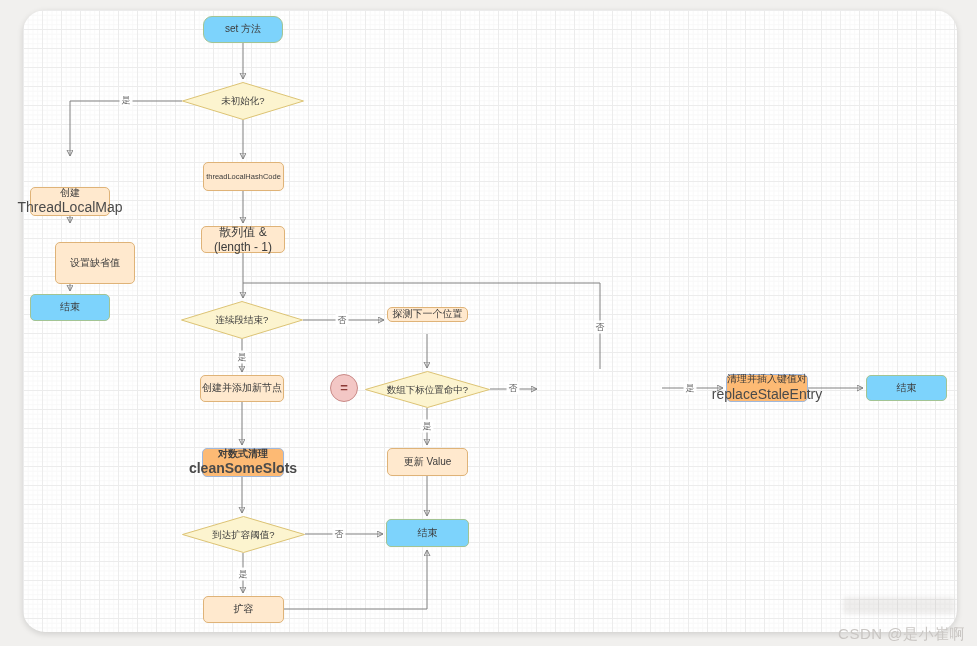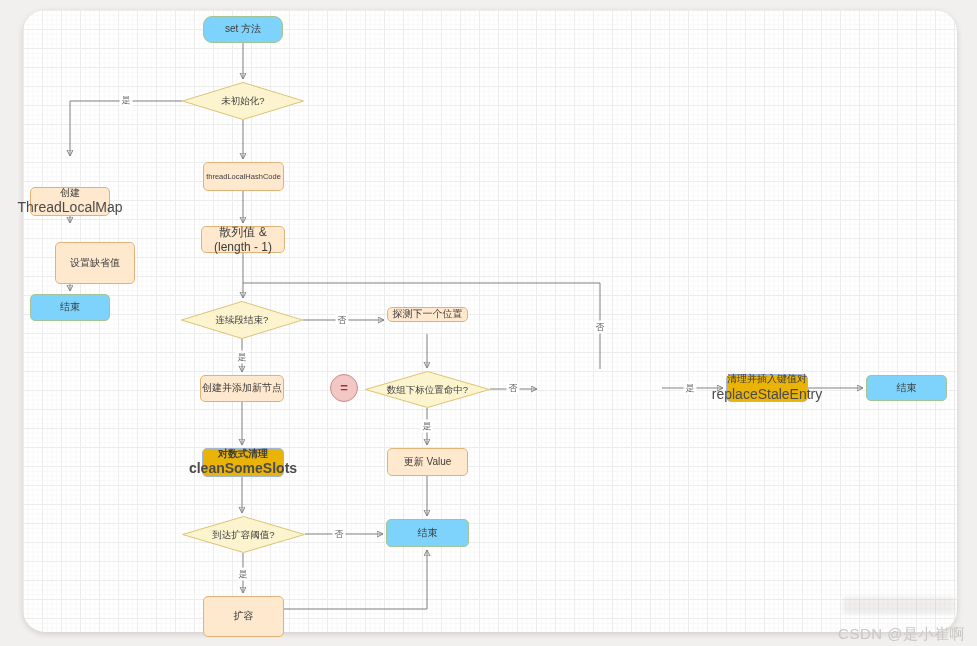--- a/index.html
+++ b/index.html
@@ -25,21 +25,21 @@
   svg.edges{position:absolute;left:0;top:0;width:977px;height:646px;pointer-events:none;}
   svg.edges path{stroke:#808080;stroke-width:1;fill:none;}
   .node{
     position:absolute;display:flex;flex-direction:column;align-items:center;justify-content:center;
     box-sizing:border-box;text-align:center;color:#3c3c3c;line-height:1.25;cursor:default;
   }
   .rect{border:1px solid;border-radius:5px;font-size:10px;}
   .rect.start{border-radius:9px;}
   .green {background:#7dd3fc;border-color:#a3c493;}
   .orange{background:#ffe9ce;border-color:#dfb378;}
-  .blue  {background:#eab308;border-color:#9fb8dc;}
+  .blue  {background:#fdba74;border-color:#9fb8dc;}
   .node .lbl{display:block;}
   .node .sub{display:block;font-size:14px;color:#4a4a4a;}
   .small-latin .lbl{font-size:7.5px;}
   .mixed .lbl{font-size:12px;}
   .diamond{border:none;background:transparent;font-size:9.5px;}
   .diamond svg{position:absolute;left:0;top:0;width:100%;height:100%;}
   .diamond svg polygon{fill:#fcf4cf;stroke:#dcc374;stroke-width:1;}
   .diamond .lbl{position:relative;z-index:1;}
   .circle{
     border-radius:50%;background:#f3c7c5;border:1px solid #c98a87;
@@ -175,21 +175,21 @@
     <svg viewBox="0 0 123 37">
         <polygon points="61.5,0.5 122.5,18.5 61.5,36.5 0.5,18.5"></polygon>
       </svg>
     <span class="lbl">到达扩容阈值?</span>
   </div>
 
   <div class="node rect green" style="left:386px;top:519px;width:83px;height:28px;">
     <span class="lbl">结束</span>
   </div>
 
-  <div class="node rect orange" style="left:203px;top:596px;width:81px;height:41px;">
+  <div class="node rect orange" style="left:203px;top:596px;width:81px;height:27px;">
     <span class="lbl">扩容</span>
   </div>
 
   <div class="edge-label" style="left:126px;top:100px;">是</div>
   <div class="edge-label" style="left:342px;top:320px;">否</div>
   <div class="edge-label" style="left:242px;top:357px;">是</div>
   <div class="edge-label" style="left:600px;top:327px;">否</div>
   <div class="edge-label" style="left:513px;top:388px;">否</div>
   <div class="edge-label" style="left:427px;top:426px;">是</div>
   <div class="edge-label" style="left:690px;top:388px;">是</div>

